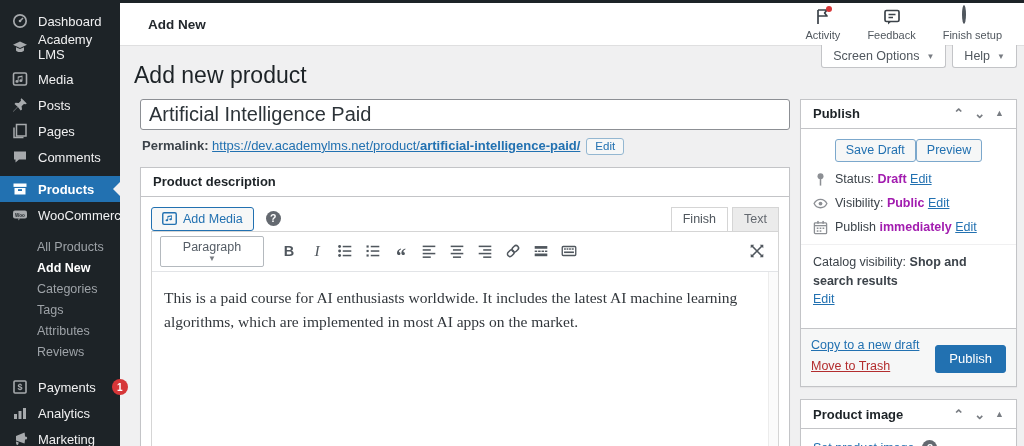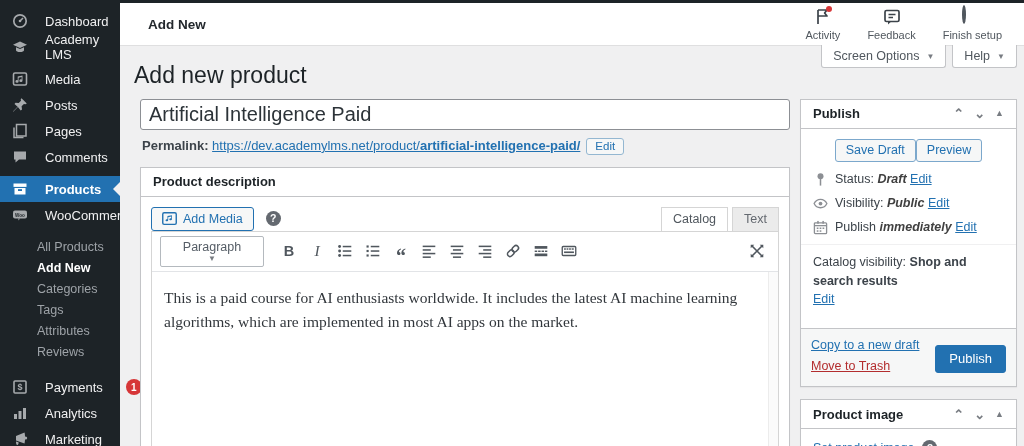--- a/index.html
+++ b/index.html
@@ -1,21 +1,21 @@
 <!DOCTYPE html>
 <html><head>
 <meta charset="utf-8">
 <style>
   html,body{margin:0;padding:0;width:1024px;height:446px;overflow:hidden;
     font-family:"Liberation Sans",sans-serif;font-size:13px;color:#1d2327;background:#f0f0f1;}
   *{box-sizing:border-box;}
   svg{display:block;}
   
   .sidebar{position:absolute;left:0;top:0;width:120px;height:446px;background:#1d2327;color:#f0f0f1;padding-top:8px;}
-  .menu-item{position:relative;height:26px;display:flex;align-items:center;gap:17px;padding-left:12px;font-size:13px;cursor:pointer;}
+  .menu-item{position:relative;height:26px;display:flex;align-items:center;gap:10px;padding-left:12px;font-size:13px;cursor:pointer;}
   .menu-item .mi{width:16px;height:16px;color:#a7aaad;flex:0 0 16px;}
   .menu-sep{height:6px;}
   .menu-item.active{background:#2271b1;color:#fff;font-weight:600;}
   .menu-item.active .mi{color:#fff;}
   .menu-item.active::after{content:"";position:absolute;right:0;top:50%;margin-top:-7px;
     border:7px solid transparent;border-right-color:#f0f0f1;}
   .submenu{padding:8px 0 8px;}
   .sub-item{height:21px;display:flex;align-items:center;padding-left:37px;color:#9ea3a8;font-size:12.5px;cursor:pointer;}
   .sub-item.current{color:#fff;font-weight:700;}
   .badge{margin-left:6px;min-width:16px;height:16px;border-radius:9px;background:#d63638;color:#fff;
@@ -82,21 +82,21 @@
   .editor-body{position:relative;height:190px;padding:14px 24px 0 12px;
     font-family:"Liberation Serif",serif;font-size:15.5px;color:#32373c;line-height:1.55;}
   .editor-scrollstrip{position:absolute;right:0;top:0;bottom:0;width:10px;border-left:1px solid #ececec;background:#fbfbfb;}
   
   .pub-body{padding:10px;}
   .pub-buttons{display:flex;justify-content:center;margin-bottom:10px;}
   .btn-secondary{padding:3px 10px 4px;font-size:12.5px;color:#2271b1;background:#f6f7f7;
     border:1px solid #7ca8cc;border-radius:3px;cursor:pointer;}
   .misc-row{display:flex;align-items:center;gap:7px;margin:9px 2px;font-size:12.5px;color:#3c434a;}
   .misc-row .pi{width:15px;height:15px;color:#8c8f94;flex:0 0 15px;}
-  .misc-row b{color:#404040;font-style:italic;}
+  .misc-row b{color:#a21caf;}
   .edit-link{color:#2271b1;text-decoration:underline;cursor:pointer;}
   .catalog{border-top:1px solid #f0f0f1;margin:8px -10px 0;padding:8px 12px 9px;font-size:12.5px;color:#3c434a;line-height:1.5;}
   .pub-footer{position:relative;background:#f6f7f7;border-top:1px solid #c3c4c7;margin:0;padding:9px 10px 12px;min-height:58px;}
   .pub-footer .link-copy{display:block;color:#2271b1;text-decoration:underline;font-size:12.5px;margin-bottom:7px;cursor:pointer;}
   .pub-footer .link-trash{display:block;color:#b32d2e;text-decoration:underline;font-size:12.5px;cursor:pointer;}
   .btn-primary{position:absolute;right:10px;top:16px;padding:5px 13px 6px;font-size:13px;color:#fff;
     background:#2271b1;border:1px solid #2271b1;border-radius:3px;cursor:pointer;}
   .imgbox-body{padding:11px 12px 13px;font-size:12.5px;display:flex;align-items:center;gap:8px;}
   .imgbox-body a{color:#2271b1;text-decoration:underline;cursor:pointer;}
 </style>
@@ -281,21 +281,21 @@
             <span class="am-icon">
                 <svg viewBox="0 0 16 14">
                   <rect x="0.8" y="0.8" width="14.4" height="12.4" rx="1.5" fill="none" stroke="currentColor" stroke-width="1.5"></rect>
                   <path d="M10.6 3.4v4.4a1.4 1.1 0 1 1-.8-1V4.8L6.6 5.6v3.2a1.4 1.1 0 1 1-.8-1V4.2z" fill="currentColor"></path>
                 </svg>
               </span>
             <span>Add Media</span>
           </span>
           <span class="help-dot">?</span>
           <div class="editor-tabs">
-            <span class="ed-tab active">Catalog</span>
+            <span class="ed-tab active">Finish</span>
             <span class="ed-tab inactive">Text</span>
           </div>
         </div>
         <div class="editor-container">
           <div class="mce-toolbar">
             <span class="para-select">
               <span>Paragraph</span>
               <span class="caret">▼</span>
             </span>
             <span class="mce-btn mce-b">B</span>

